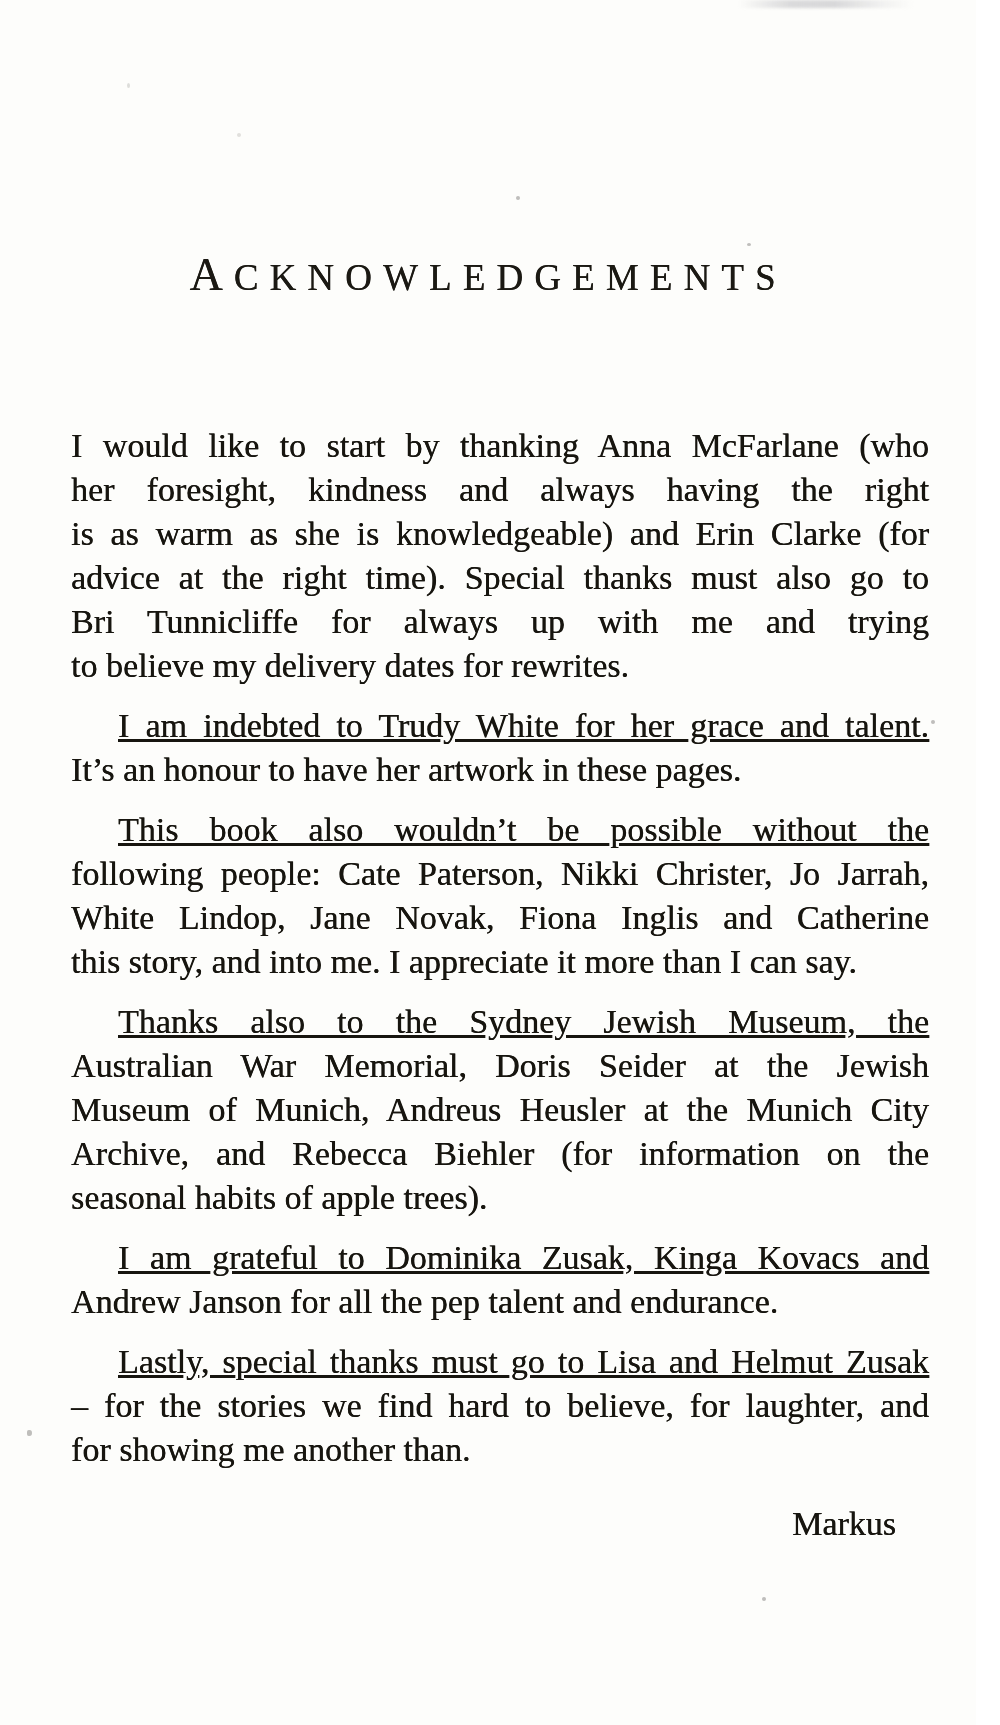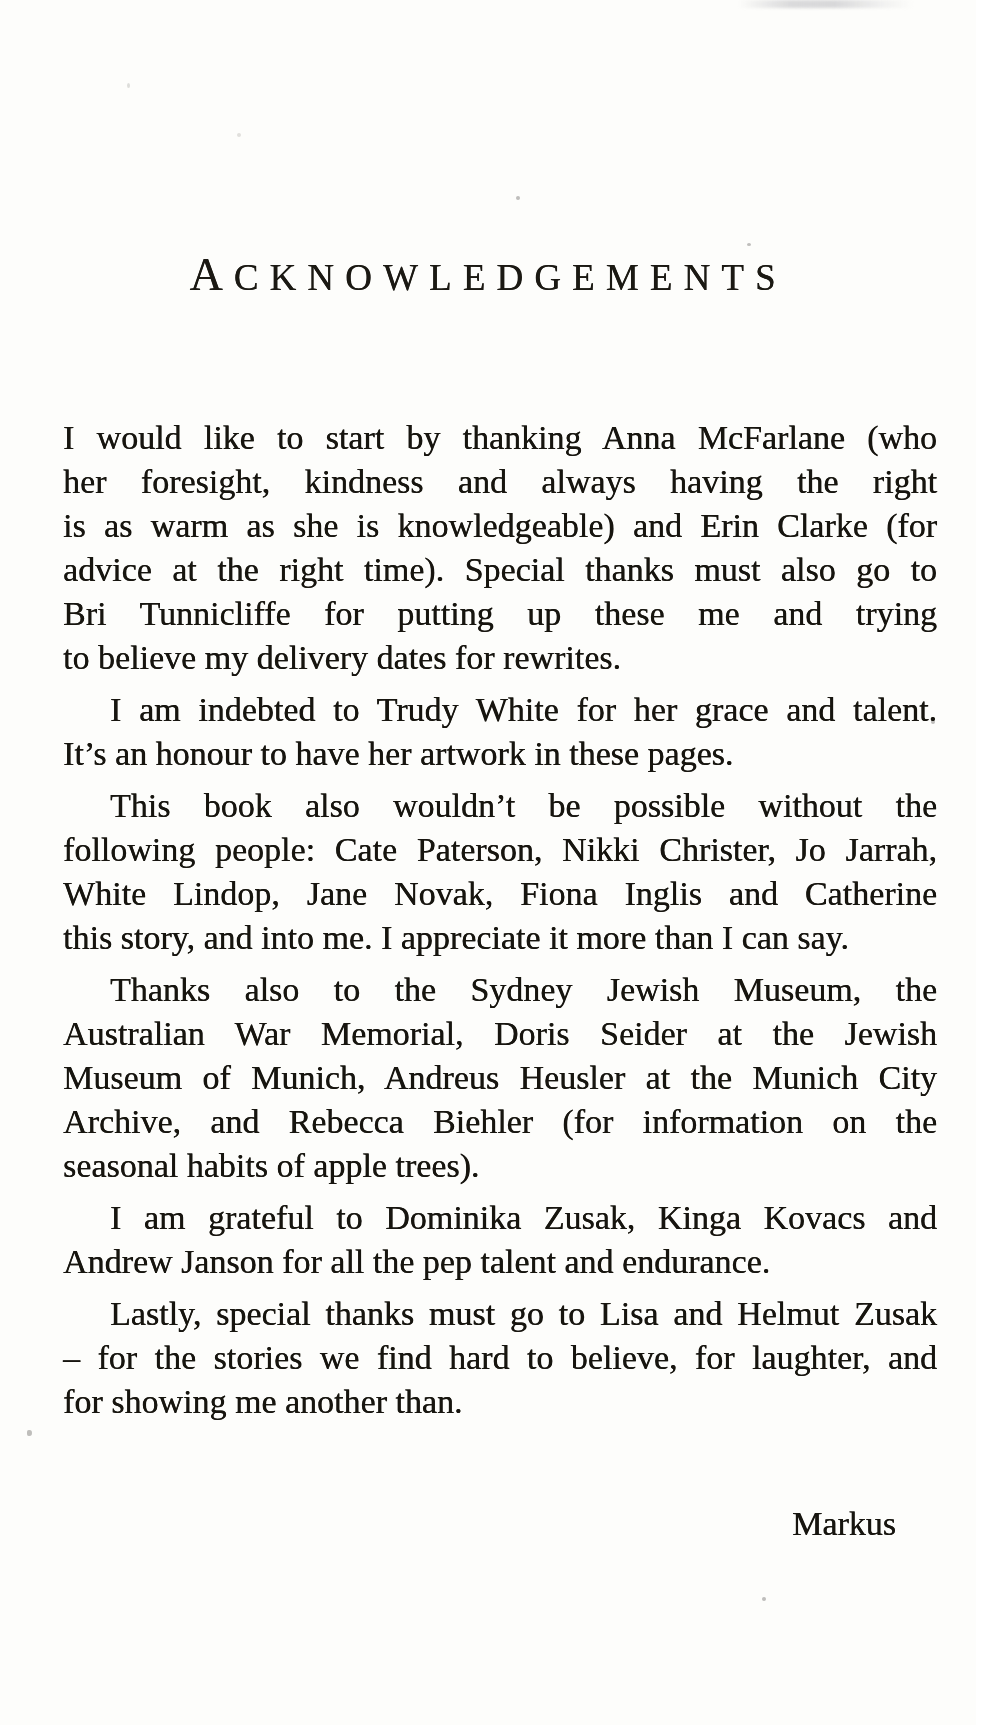--- a/index.html
+++ b/index.html
@@ -37,34 +37,35 @@
   
   .text-block {
     position: absolute;
     left: 55px;
     width: 890px;
     top: 408px;
     line-height: 44px;
     font-size: 34px;
     text-shadow: 0.35px 0 0 #17150f;
   }
-  .paragraph { margin: 8px; padding: 0; }
+  .paragraph { margin: 16px; padding: 0; }
   .line {
     text-align: justify;
     text-align-last: justify;
     text-justify: inter-word;
     height: 44px;
     overflow: visible;
     white-space: normal;
   }
   .line.last {
     text-align-last: left;
   }
   .paragraph.indent .line:first-child {
     text-indent: 47px;
+    text-decoration: underline;
   }
   
   .signature {
     position: absolute;
     right: 80px;
     top: 1502px;
     font-size: 34px;
     line-height: 44px;
     text-shadow: 0.35px 0 0 #17150f;
   }
@@ -112,21 +113,21 @@
   <div class="speck s7"></div>
 
   <div class="heading">ACKNOWLEDGEMENTS</div>
 
   <div class="text-block" id="paragraphs">
       <div class="paragraph">
         <div class="line">I would like to start by thanking Anna McFarlane (who</div>
         <div class="line">her foresight, kindness and always having the right</div>
         <div class="line">is as warm as she is knowledgeable) and Erin Clarke (for</div>
         <div class="line">advice at the right time). Special thanks must also go to</div>
-        <div class="line">Bri Tunnicliffe for putting up these me and trying</div>
+        <div class="line">Bri Tunnicliffe for always up with me and trying</div>
         <div class="line last">to believe my delivery dates for rewrites.</div>
       </div>
       <div class="paragraph indent">
         <div class="line">I am indebted to Trudy White for her grace and talent.</div>
         <div class="line last">It’s an honour to have her artwork in these pages.</div>
       </div>
       <div class="paragraph indent">
         <div class="line">This book also wouldn’t be possible without the</div>
         <div class="line">following people: Cate Paterson, Nikki Christer, Jo Jarrah,</div>
         <div class="line">White Lindop, Jane Novak, Fiona Inglis and Catherine</div>

